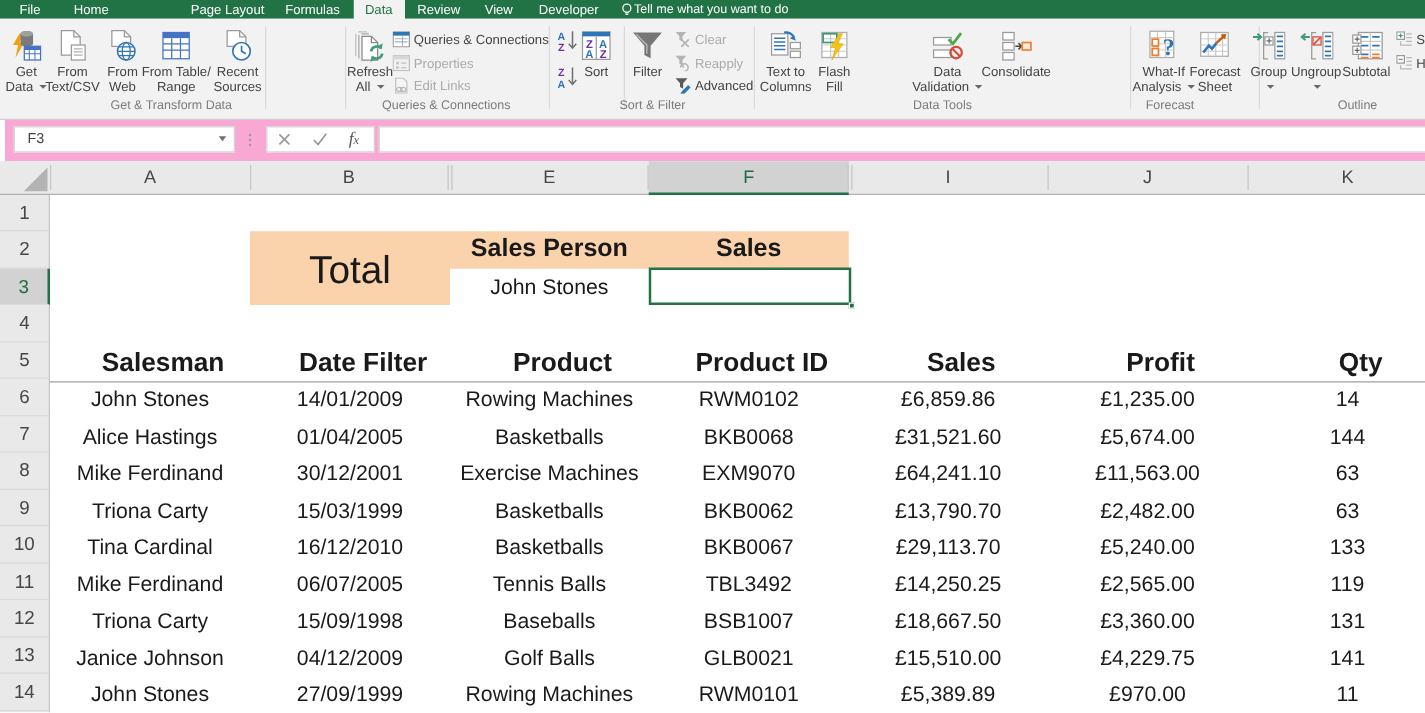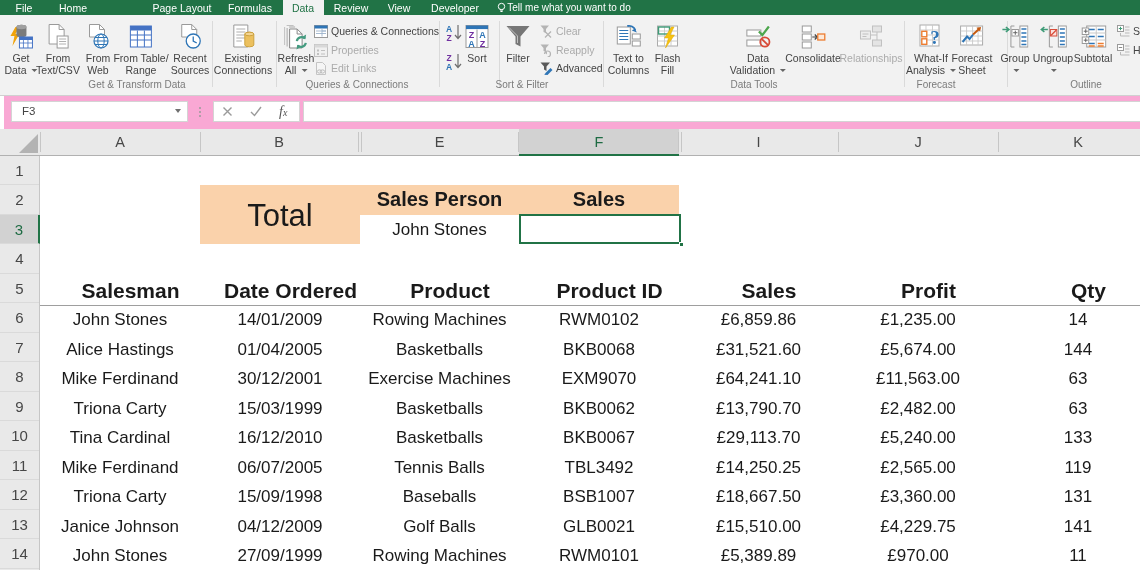--- a/index.html
+++ b/index.html
@@ -99,26 +99,20 @@
             <rect x="3" y="3" width="21" height="21" fill="#fff" stroke="#4472c4"></rect>
             <rect x="3" y="3" width="21" height="4.5" fill="#4472c4"></rect>
             <path d="M3 12 H24 M3 17 H24 M10 7.5 V24 M17 7.5 V24" stroke="#4472c4" stroke-width="1"></path>
           </svg></span>From Table/<br>Range</div>
     <div class="bigbtn" style="left:190px; top:8px;"><span class="ic"><svg width="27" height="27" viewBox="0 0 27 27">
             <path d="M5 1.5 H15 L20 6.5 V14 H5 Z" fill="#fff" stroke="#9a9a9a"></path>
             <path d="M15 1.5 V6.5 H20" fill="none" stroke="#9a9a9a"></path>
             <circle cx="16.5" cy="18" r="7" fill="#fff" stroke="#2e75b6" stroke-width="1.3"></circle>
             <path d="M16.5 13.5 V18 L20 20" stroke="#2e75b6" stroke-width="1.3" fill="none"></path>
           </svg></span>Recent<br>Sources</div>
-    <div class="bigbtn" style="left:243px; top:8px;"><span class="ic"><svg width="27" height="27" viewBox="0 0 27 27">
-            <path d="M4 2 H18 V24 H4 Z" fill="#fff" stroke="#9a9a9a"></path>
-            <path d="M6.5 6 H15.5 M6.5 9 H15.5 M6.5 12 H15.5 M6.5 15 H15.5 M6.5 18 H12" stroke="#b0b0b0" stroke-width="1.2"></path>
-            <path d="M15 11 a4.5 1.8 0 0 1 9 0 V22 a4.5 1.8 0 0 1 -9 0 Z" fill="#ecc05e" stroke="#cda23f"></path>
-            <ellipse cx="19.5" cy="11" rx="4.5" ry="1.8" fill="#f3d492" stroke="#cda23f"></ellipse>
-          </svg></span>Existing<br>Connections</div>
     <div class="bigbtn" style="left:296px; top:8px;"><span class="ic"><svg width="27" height="27" viewBox="0 0 27 27">
             <path d="M2 4 V22 M4 2.5 H11" fill="none" stroke="#c0c0c0"></path>
             <path d="M4.5 5 V23.5 M6.5 4 H12.5" fill="none" stroke="#a8a8a8"></path>
             <path d="M7 6 H14.5 L19.5 11 V25 H7 Z" fill="#fff" stroke="#8a8a8a"></path>
             <path d="M14.5 6 V11 H19.5" fill="none" stroke="#8a8a8a"></path>
             <path d="M14.2 18.1 a4.8 4.8 0 0 1 8.1 -2.6" fill="none" stroke="#449b80" stroke-width="2.2"></path>
             <path d="M23.5 11.5 L22.8 16.3 L18.6 14.6 Z" fill="#449b80"></path>
             <path d="M23.2 19.9 a4.8 4.8 0 0 1 -8.1 2.6" fill="none" stroke="#449b80" stroke-width="2.2"></path>
             <path d="M13.9 26.5 L14.6 21.7 L18.8 23.4 Z" fill="#449b80"></path>
           </svg></span>Refresh<br>All <span class="drop"></span></div>
@@ -156,27 +150,20 @@
             <circle cx="20" cy="19" r="4.6" fill="none" stroke="#d84b38" stroke-width="1.8"></circle>
             <path d="M16.8 15.8 L23.2 22.2" stroke="#d84b38" stroke-width="1.8"></path>
           </svg></span>Data<br>Validation <span class="drop"></span></div>
     <div class="bigbtn" style="left:813px; top:8px;"><span class="ic"><svg width="27" height="27" viewBox="0 0 27 27">
             <rect x="3" y="3" width="9" height="6" fill="#fff" stroke="#9a9a9a"></rect>
             <rect x="3" y="11" width="9" height="6" fill="#fff" stroke="#9a9a9a"></rect>
             <rect x="3" y="19" width="9" height="6" fill="#fff" stroke="#9a9a9a"></rect>
             <path d="M13 14 H17 M15.5 11.5 L18 14 L15.5 16.5" stroke="#444" stroke-width="1.2" fill="none"></path>
             <rect x="18.5" y="11" width="7" height="6" fill="#fde9d9" stroke="#ed7d31" stroke-width="1.3"></rect>
           </svg></span>Consolidate</div>
-    <div class="bigbtn dis" style="left:871px; top:8px;"><span class="ic"><svg width="27" height="27" viewBox="0 0 27 27">
-            <rect x="3" y="8" width="10" height="8" fill="#ededed" stroke="#c0c0c0"></rect>
-            <path d="M5 11 H11 M5 13.5 H9" stroke="#c0c0c0"></path>
-            <rect x="15" y="3" width="9" height="6" fill="#e4e4e4" stroke="#c0c0c0"></rect>
-            <rect x="15" y="17" width="9" height="6" fill="#e4e4e4" stroke="#c0c0c0"></rect>
-            <path d="M13 12 H19.5 V9 M19.5 12 V17" fill="none" stroke="#c0c0c0"></path>
-          </svg></span>Relationships</div>
     <div class="bigbtn" style="left:931px; top:8px;"><span class="ic"><svg width="27" height="27" viewBox="0 0 27 27">
             <rect x="2" y="2" width="19" height="21" fill="#fff" stroke="#ababab"></rect>
             <path d="M2 7 H21 M2 12 H21 M2 17 H21 M8 2 V23 M14.5 2 V23" stroke="#c9c9c9" stroke-width="0.9"></path>
             <rect x="3.8" y="8.3" width="5" height="5.5" fill="#fff" stroke="#ed7d31" stroke-width="1.4"></rect>
             <rect x="3.8" y="15.8" width="5" height="5.5" fill="#fff" stroke="#ed7d31" stroke-width="1.4"></rect>
             <text x="17" y="21" font-size="19" font-weight="bold" fill="#2e75b6" text-anchor="middle" font-family="Liberation Serif">?</text>
           </svg></span>What-If<br>Analysis <span class="drop"></span></div>
     <div class="bigbtn" style="left:972px; top:8px;"><span class="ic"><svg width="27" height="27" viewBox="0 0 27 27">
             <rect x="2" y="3" width="22" height="19" fill="#fff" stroke="#ababab"></rect>
             <path d="M2 8 H24 M2 13 H24 M2 18 H24 M8 3 V22 M14 3 V22 M19.5 3 V22" stroke="#c9c9c9" stroke-width="0.9"></path>
@@ -321,21 +308,21 @@
     <div class="abs" style="left:320px; top:29.5px; width:318.5px; height:29.5px; background:#fad2ab;"></div>
     <div class="abs" style="left:0px; top:149px; width:1100px; height:1.8px; background:#9e9e9e;"></div>
     <div class="abs" style="left:479px; top:58px; width:162px; height:30.5px; border:2px solid #217346;"></div>
     <div class="abs" style="left:638.5px; top:86px; width:5.5px; height:5.5px; background:#217346; border:1px solid #fff;"></div>
   </div>
   <div id="cells">
       <div class="cell b" style="left: 360px; width: 159px; top: 185px; height: 29.5px; line-height: 29.5px;">Sales Person</div>
       <div class="cell b" style="left: 519px; width: 160px; top: 185px; height: 29.5px; line-height: 29.5px;">Sales</div>
       <div class="cell" style="left: 360px; width: 159px; top: 214.5px; height: 29.5px; line-height: 29.5px;">John Stones</div>
       <div class="cell b h5" style="left: 40px; width: 160px; top: 273.5px; height: 29.5px; line-height: 34.5px;">Salesman</div>
-      <div class="cell b h5" style="left: 200px; width: 160px; top: 273.5px; height: 29.5px; line-height: 34.5px;">Date Ordered</div>
+      <div class="cell b h5" style="left: 200px; width: 160px; top: 273.5px; height: 29.5px; line-height: 34.5px;">Date Filter</div>
       <div class="cell b h5" style="left: 360px; width: 159px; top: 273.5px; height: 29.5px; line-height: 34.5px;">Product</div>
       <div class="cell b h5" style="left: 519px; width: 160px; top: 273.5px; height: 29.5px; line-height: 34.5px;">Product ID</div>
       <div class="cell b h5" style="left: 679px; width: 159px; top: 273.5px; height: 29.5px; line-height: 34.5px;">Sales</div>
       <div class="cell b h5" style="left: 838px; width: 160px; top: 273.5px; height: 29.5px; line-height: 34.5px;">Profit</div>
       <div class="cell b h5" style="left: 998px; width: 160px; top: 273.5px; height: 29.5px; line-height: 34.5px;">Qty</div>
       <div class="cell" style="left: 40px; width: 160px; top: 303px; height: 29.5px; line-height: 34.5px;">John Stones</div>
       <div class="cell" style="left: 200px; width: 160px; top: 303px; height: 29.5px; line-height: 34.5px;">14/01/2009</div>
       <div class="cell" style="left: 360px; width: 159px; top: 303px; height: 29.5px; line-height: 34.5px;">Rowing Machines</div>
       <div class="cell" style="left: 519px; width: 160px; top: 303px; height: 29.5px; line-height: 34.5px;">RWM0102</div>
       <div class="cell" style="left: 679px; width: 159px; top: 303px; height: 29.5px; line-height: 34.5px;">£6,859.86</div>

